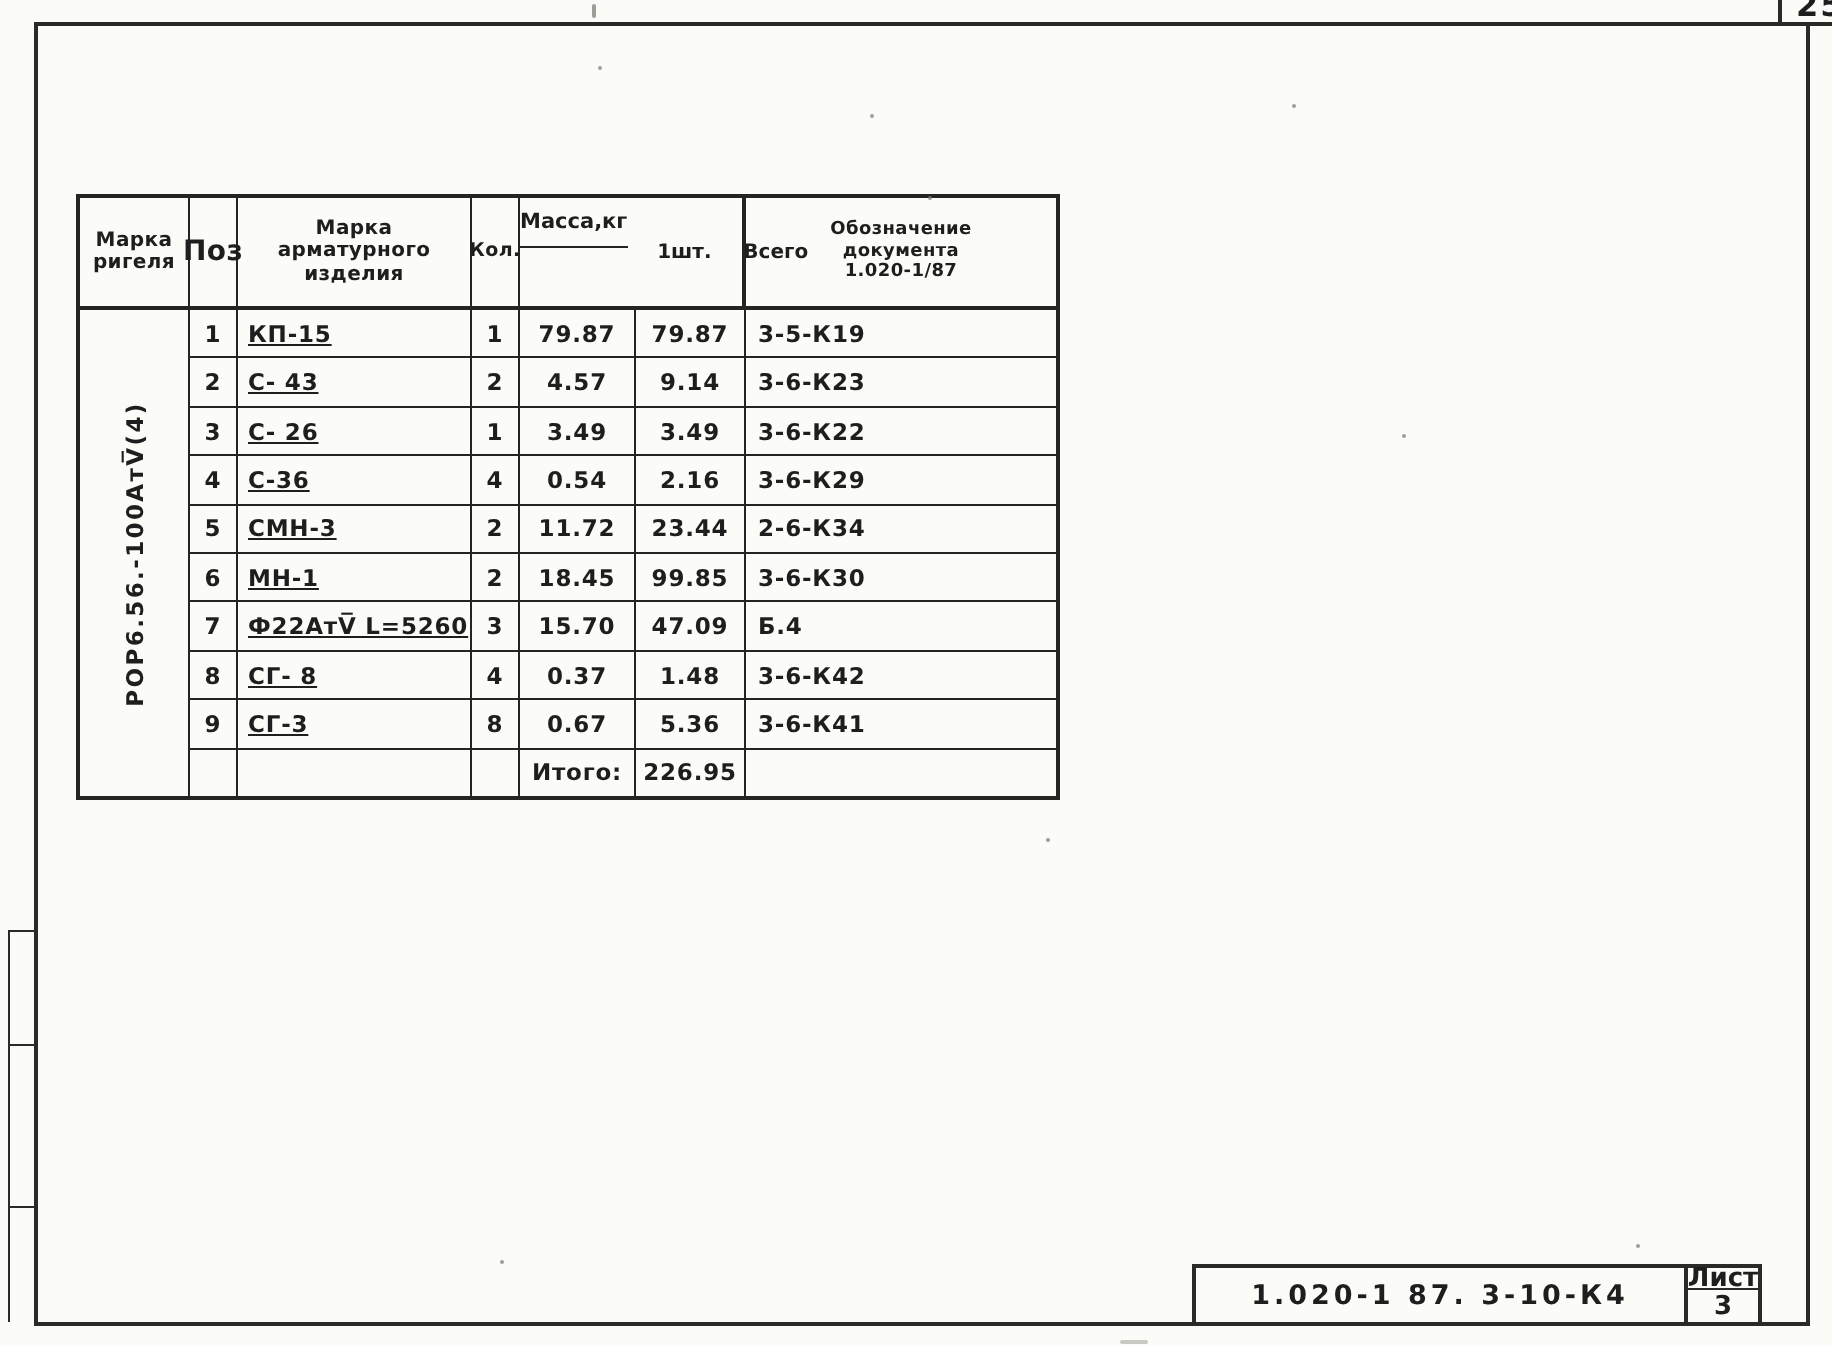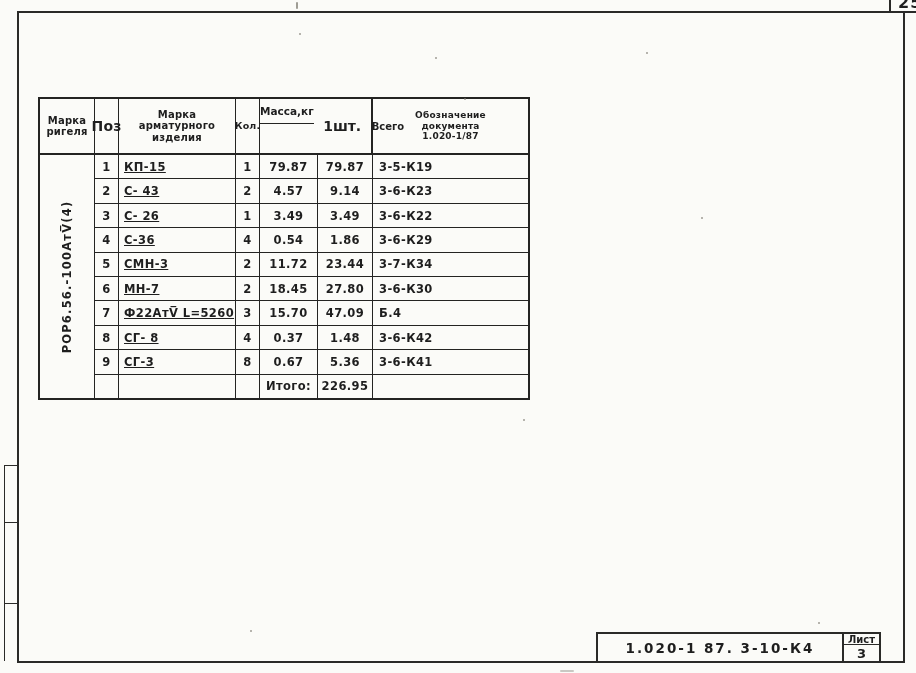--- a/index.html
+++ b/index.html
@@ -45,21 +45,21 @@
     font-size:10px; line-height:1.15; letter-spacing:.2px;
     border-right:1.5px solid #242422; box-sizing:border-box;
   }
   .hc1 { width:55px; }
   .hc2 { width:24px; font-size:14px; }
   .hc3 { width:117px; }
   .hc4 { width:24px; font-size:9.5px; }
   .hmass { width:113px; display:flex; flex-direction:row; border-right:1.5px solid #242422; box-sizing:border-box; }
   .hmass-top { height:25px; display:flex; align-items:center; justify-content:center; border-bottom:1.5px solid #242422; box-sizing:border-box; font-size:10.5px; }
   .hmass-bot { flex:1; display:flex; }
-  .hm1 { width:58px; border-right:1.5px solid #242422; box-sizing:border-box; display:flex; align-items:center; justify-content:center; font-size:14px; }
+  .hm1 { width:58px; border-right:1.5px solid #242422; box-sizing:border-box; display:flex; align-items:center; justify-content:center; font-size:10px; }
   .hm2 { flex:1; display:flex; align-items:center; justify-content:center; font-size:10px; }
   .hc6 { flex:1; border-right:none; font-size:9px; line-height:1.2; }
 
   .tbody { flex:1; display:flex; }
   .girder-cell {
     width:55px; border-right:1.5px solid #242422; box-sizing:border-box;
     display:flex; align-items:center; justify-content:center;
   }
   .vtext {
     transform:rotate(-90deg); white-space:nowrap;
@@ -83,21 +83,21 @@
   
   .title-block {
     position:absolute; left:596px; top:632px; width:285px; height:31px;
     border:2px solid #2a2a28; box-sizing:border-box; display:flex;
   }
   .tb-main {
     flex:1; display:flex; align-items:center; justify-content:center;
     font-size:13.5px; font-weight:700; letter-spacing:2px;
   }
   .tb-sheet { width:37px; border-left:2px solid #2a2a28; box-sizing:border-box; display:flex; flex-direction:column; }
-  .tb-sheet-label { height:11px; border-bottom:1.5px solid #2a2a28; box-sizing:border-box; display:flex; align-items:center; justify-content:center; font-size:10px; font-weight:700; }
+  .tb-sheet-label { height:11px; border-bottom:1.5px solid #2a2a28; box-sizing:border-box; display:flex; align-items:center; justify-content:center; font-size:13px; font-weight:700; }
   .tb-sheet-num { flex:1; display:flex; align-items:center; justify-content:center; font-size:13px; font-weight:700; }
 
   
   .sp { position:absolute; background:#807d74; border-radius:50%; opacity:.75; }
 </style>
 </head>
 <body>
 
 <div class="sheet">
 
@@ -165,37 +165,37 @@
           <div class="tcell c-qty">1</div>
           <div class="tcell c-one">3.49</div>
           <div class="tcell c-tot">3.49</div>
           <div class="tcell c-doc">3-6-К22</div>
         </div>
         <div class="trow">
           <div class="tcell c-pos">4</div>
           <div class="tcell c-mark">С-36</div>
           <div class="tcell c-qty">4</div>
           <div class="tcell c-one">0.54</div>
-          <div class="tcell c-tot">1.86</div>
+          <div class="tcell c-tot">2.16</div>
           <div class="tcell c-doc">3-6-К29</div>
         </div>
         <div class="trow">
           <div class="tcell c-pos">5</div>
           <div class="tcell c-mark">СМН-3</div>
           <div class="tcell c-qty">2</div>
           <div class="tcell c-one">11.72</div>
           <div class="tcell c-tot">23.44</div>
-          <div class="tcell c-doc">3-7-К34</div>
+          <div class="tcell c-doc">2-6-К34</div>
         </div>
         <div class="trow">
           <div class="tcell c-pos">6</div>
-          <div class="tcell c-mark">МН-7</div>
+          <div class="tcell c-mark">МН-1</div>
           <div class="tcell c-qty">2</div>
           <div class="tcell c-one">18.45</div>
-          <div class="tcell c-tot">27.80</div>
+          <div class="tcell c-tot">99.85</div>
           <div class="tcell c-doc">3-6-К30</div>
         </div>
         <div class="trow">
           <div class="tcell c-pos">7</div>
           <div class="tcell c-mark">Ф22АтV̅ L=5260</div>
           <div class="tcell c-qty">3</div>
           <div class="tcell c-one">15.70</div>
           <div class="tcell c-tot">47.09</div>
           <div class="tcell c-doc">Б.4</div>
         </div>

